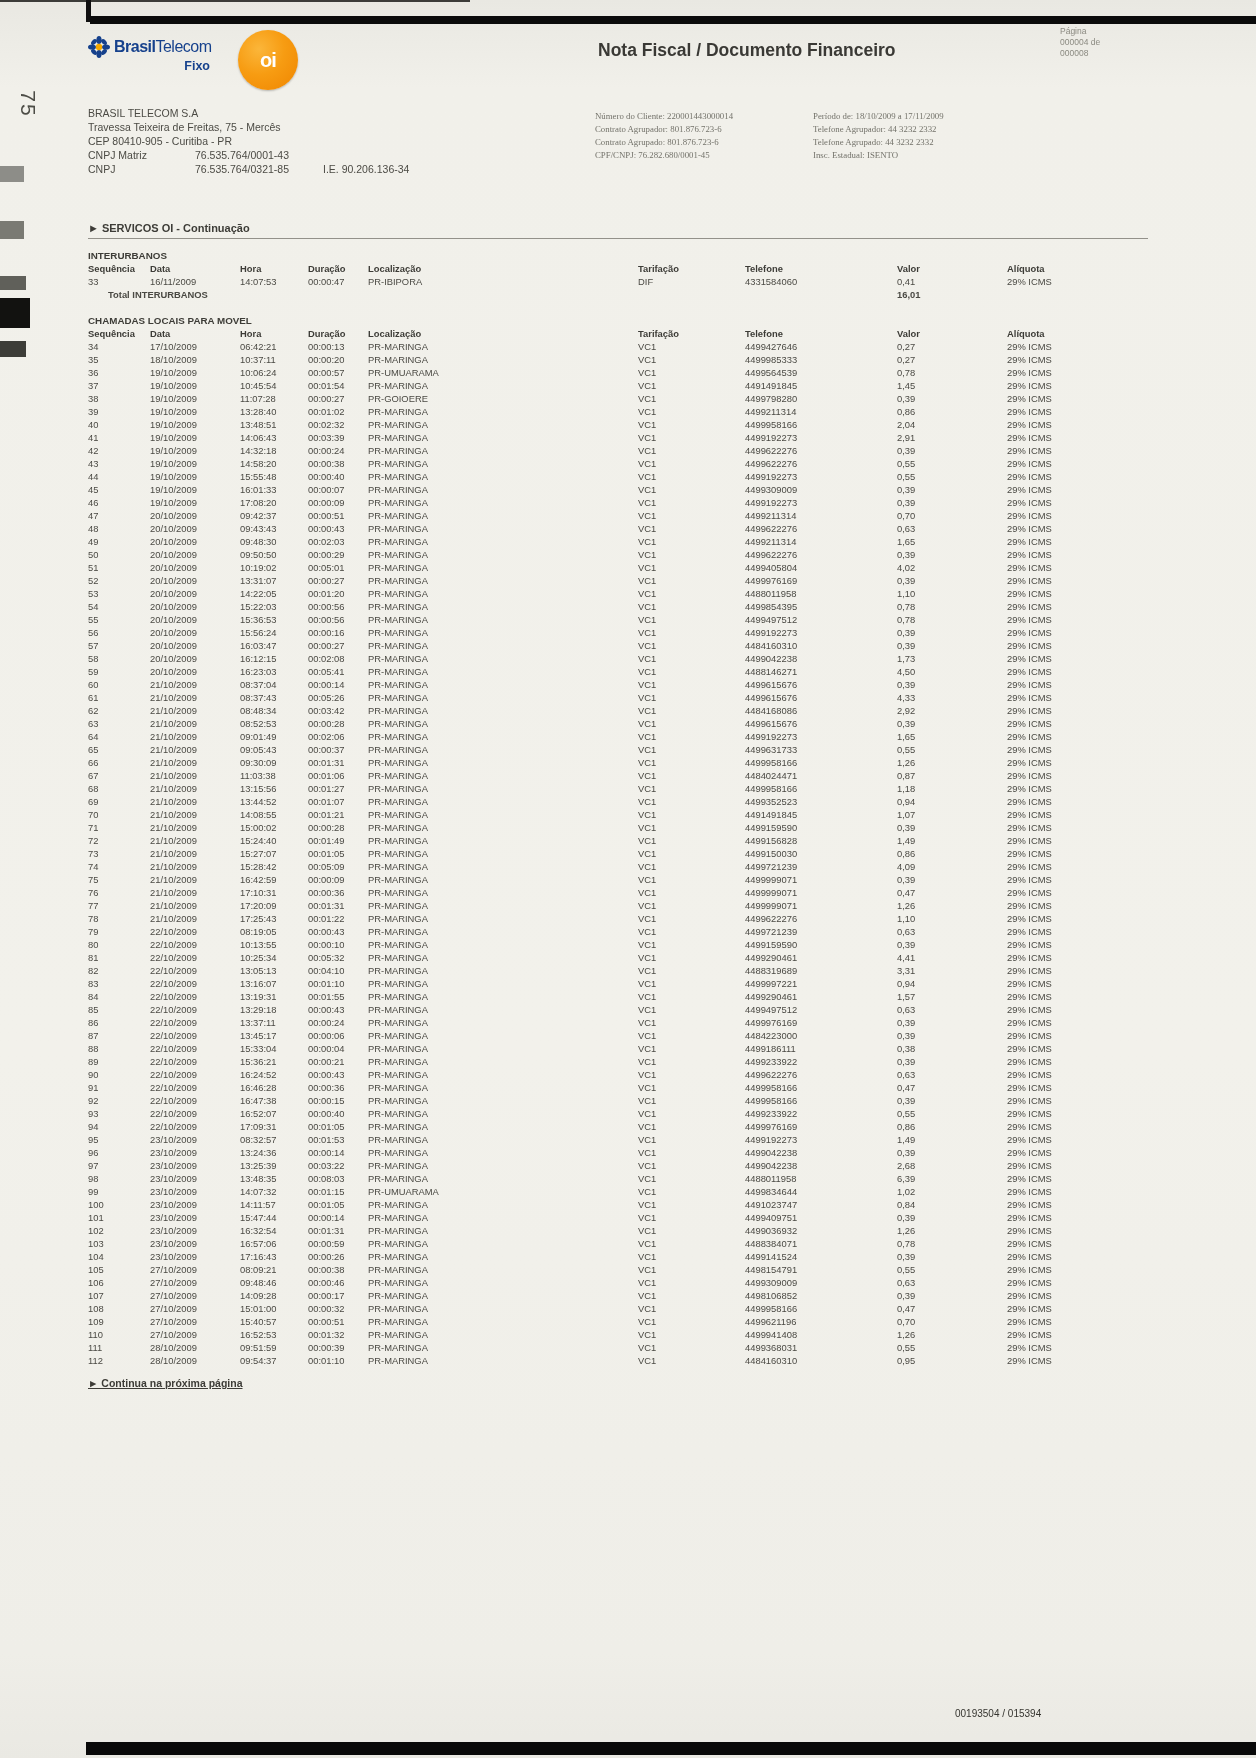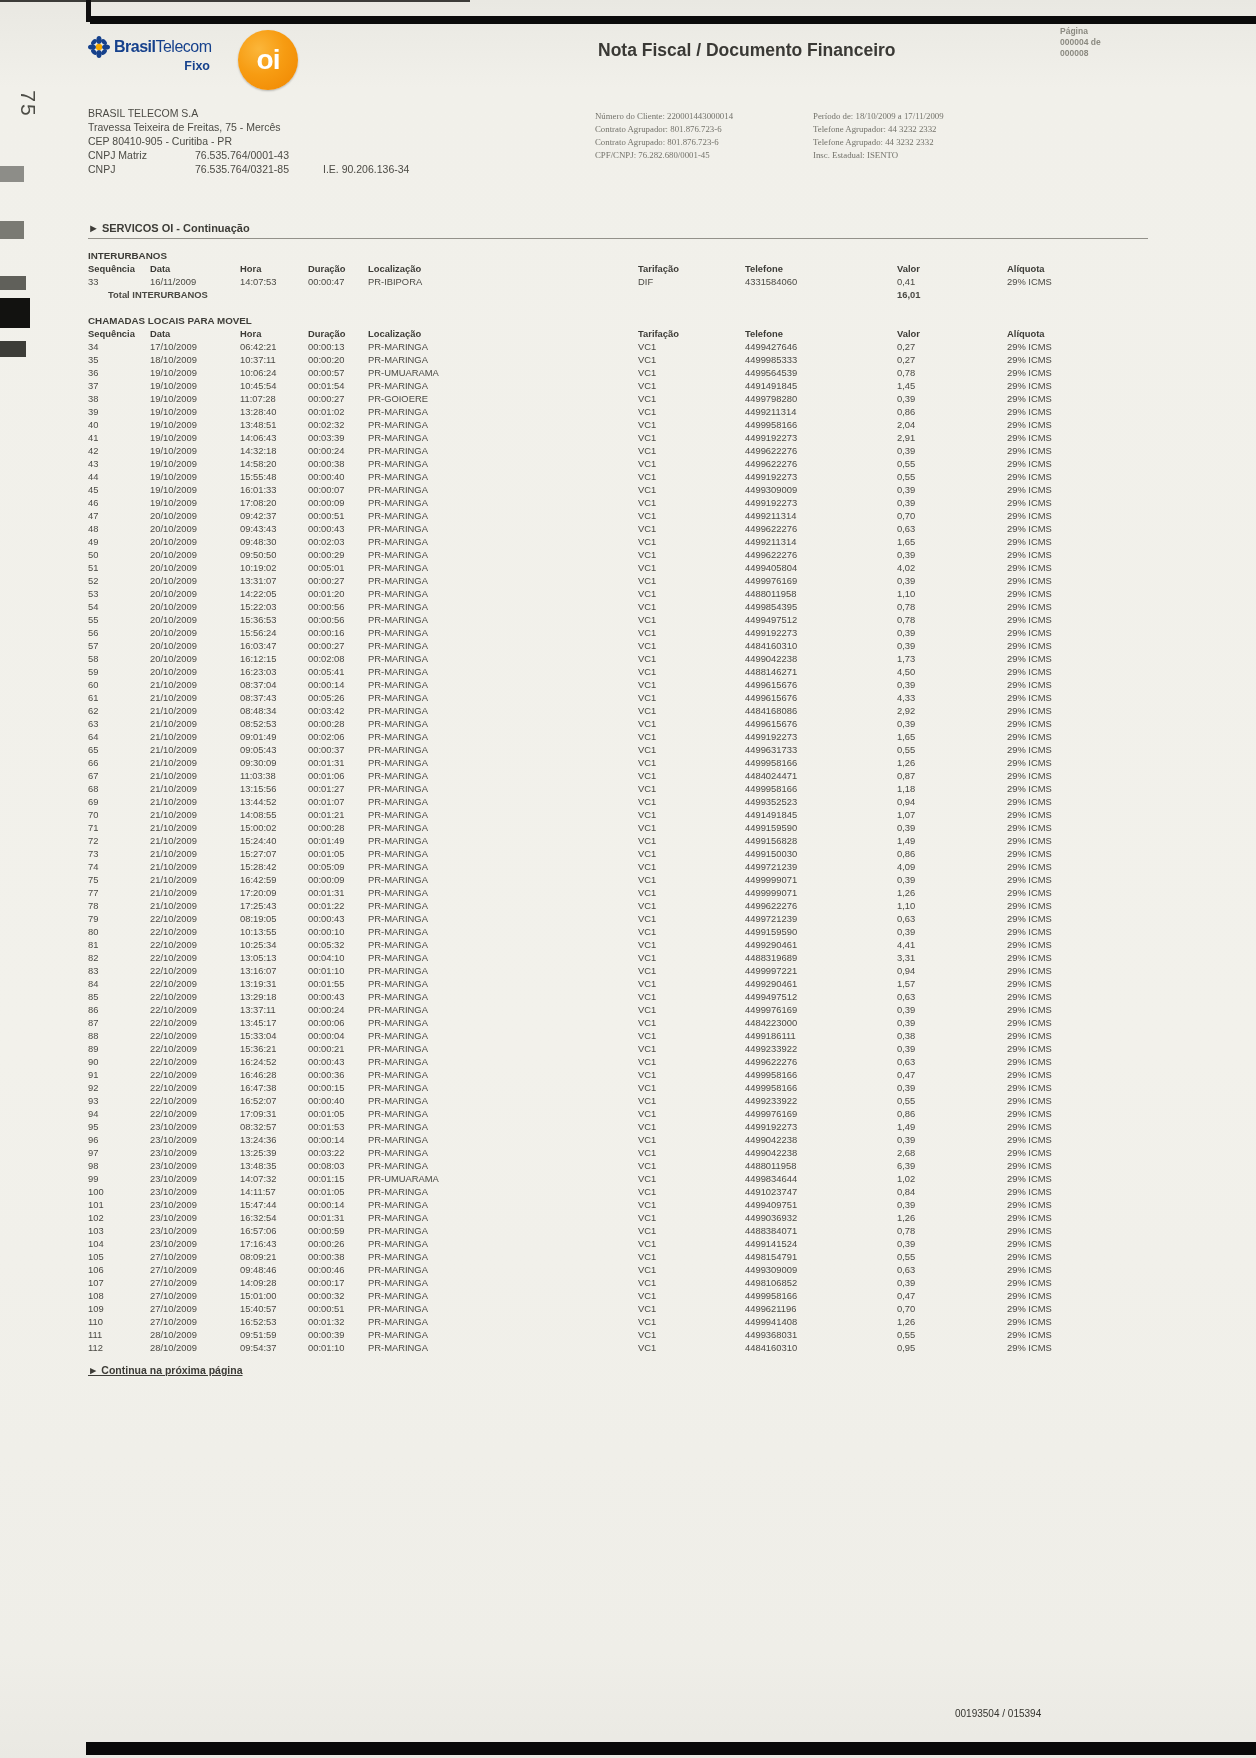--- a/index.html
+++ b/index.html
@@ -37,23 +37,23 @@
   .logo-icon { display:inline-block; width:22px; height:22px; }
   .brand { font-size:16px; color:#16418c; letter-spacing:-0.5px; white-space:nowrap; }
   .brand b { font-weight:bold; }
   .fixo { font-size:12.5px; font-weight:bold; color:#16418c; text-align:right; padding-right:28px; margin-top:1px; }
   .oi-circle {
     position:absolute; left:238px; top:30px; width:60px; height:60px; border-radius:50%;
     background:radial-gradient(circle at 35% 32%, #fbb63a 0%, #f79c12 45%, #ef8500 100%);
     display:flex; align-items:center; justify-content:center;
     box-shadow:0 1px 2px rgba(0,0,0,0.25);
   }
-  .oi-circle span { color:#fff; font-weight:bold; font-size:28px; letter-spacing:-1px; }
+  .oi-circle span { color:#fff; font-weight:bold; font-size:20px; letter-spacing:-1px; }
   .doc-title { position:absolute; left:598px; top:40px; font-size:17.5px; font-weight:bold; color:#3a3935; }
-  .page-info { position:absolute; left:1060px; top:26px; font-size:8.5px; color:#8b8a81; line-height:11px;font-weight:bold; }
+  .page-info { position:absolute; left:1060px; top:26px; font-size:8.5px; color:#8b8a81; line-height:11px; }
   
   .company { position:absolute; left:88px; top:106px; font-size:10.5px; color:#4c4b45; line-height:14px; }
   .company .lbl { display:inline-block; width:107px; }
   .company .ie { margin-left:34px; }
   .client { position:absolute; left:595px; top:110px; display:flex; font-size:8.8px; color:#73726a; line-height:13px;font-family:Liberation Serif, serif; }
   .client-col { width:218px; }
   
   .section-head {
     position:absolute; left:88px; top:222px; width:1060px;
     font-size:11px; font-weight:bold; color:#3d3c37;
@@ -692,20 +692,31 @@
             <td class="c1">21/10/2009</td>
             <td class="c2">16:42:59</td>
             <td class="c3">00:00:09</td>
             <td class="c4">PR-MARINGA</td>
             <td class="c5">VC1</td>
             <td class="c6">4499999071</td>
             <td class="c7">0,39</td>
             <td class="c8">29% ICMS</td>
           </tr>
           <tr>
+            <td class="c0">76</td>
+            <td class="c1">21/10/2009</td>
+            <td class="c2">17:10:31</td>
+            <td class="c3">00:00:36</td>
+            <td class="c4">PR-MARINGA</td>
+            <td class="c5">VC1</td>
+            <td class="c6">4499999071</td>
+            <td class="c7">0,47</td>
+            <td class="c8">29% ICMS</td>
+          </tr>
+          <tr>
             <td class="c0">77</td>
             <td class="c1">21/10/2009</td>
             <td class="c2">17:20:09</td>
             <td class="c3">00:01:31</td>
             <td class="c4">PR-MARINGA</td>
             <td class="c5">VC1</td>
             <td class="c6">4499999071</td>
             <td class="c7">1,26</td>
             <td class="c8">29% ICMS</td>
           </tr>

